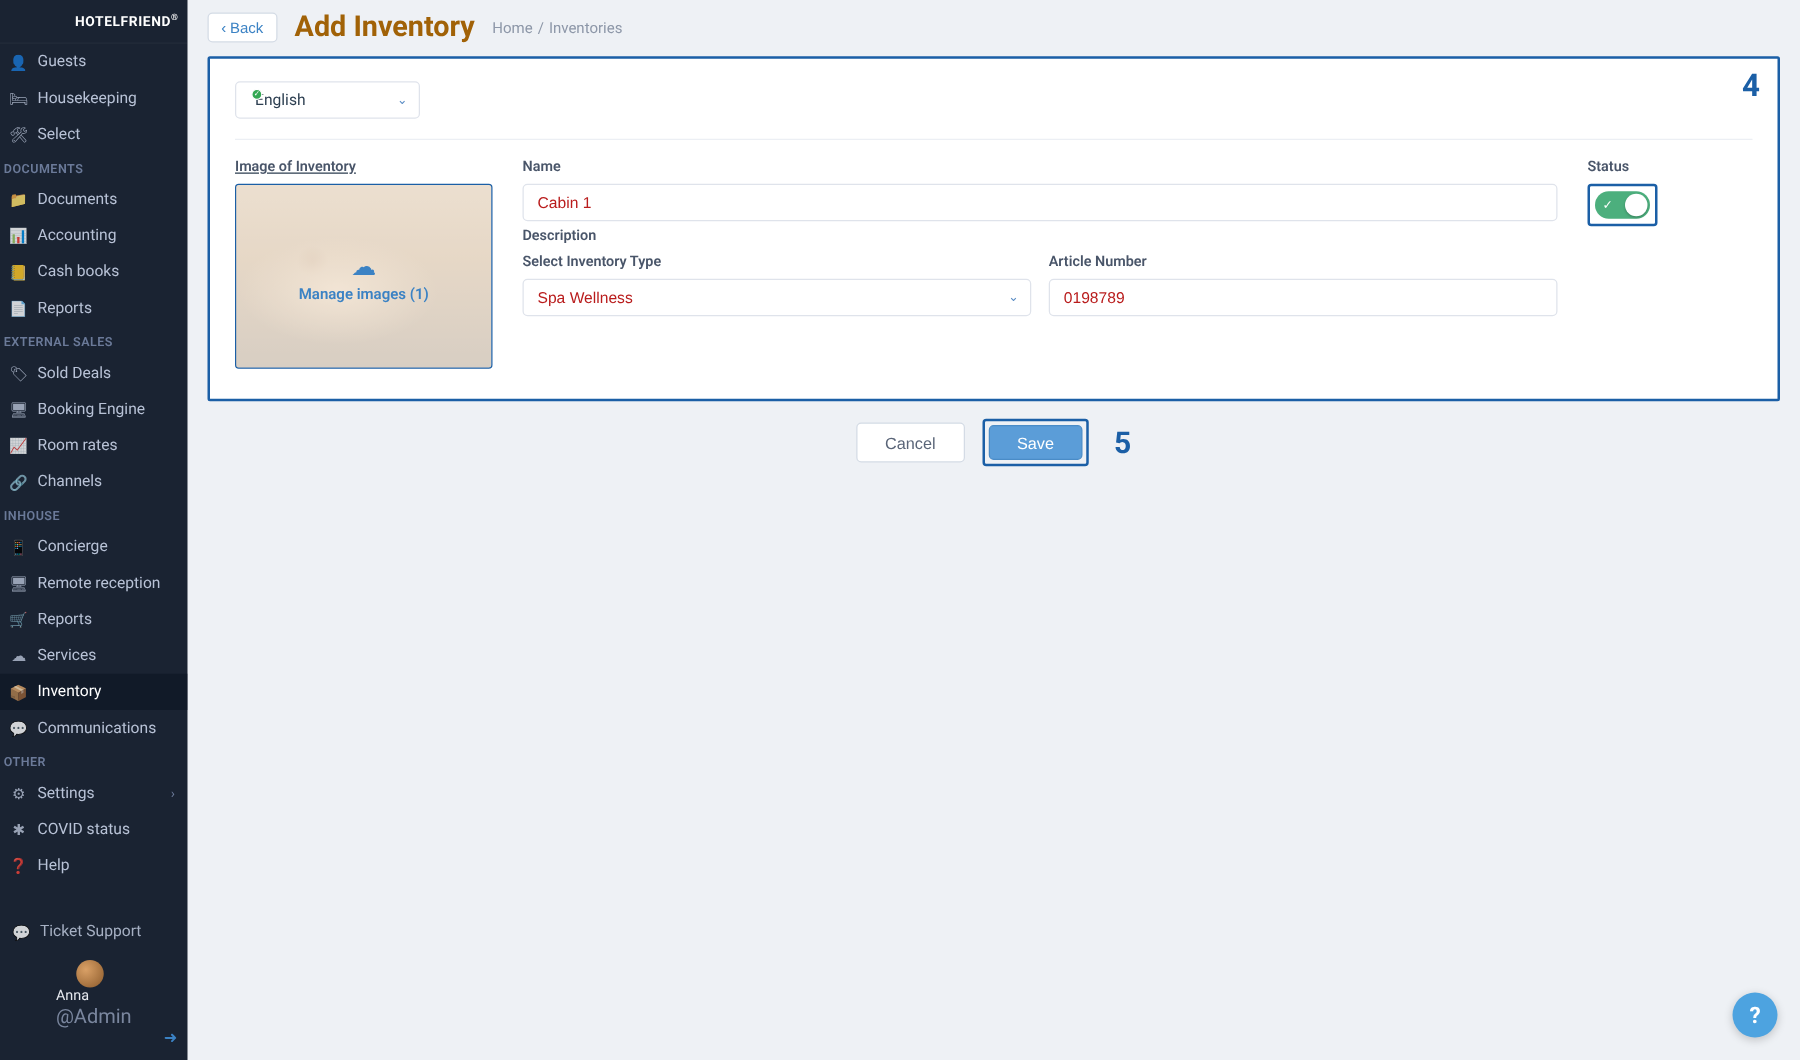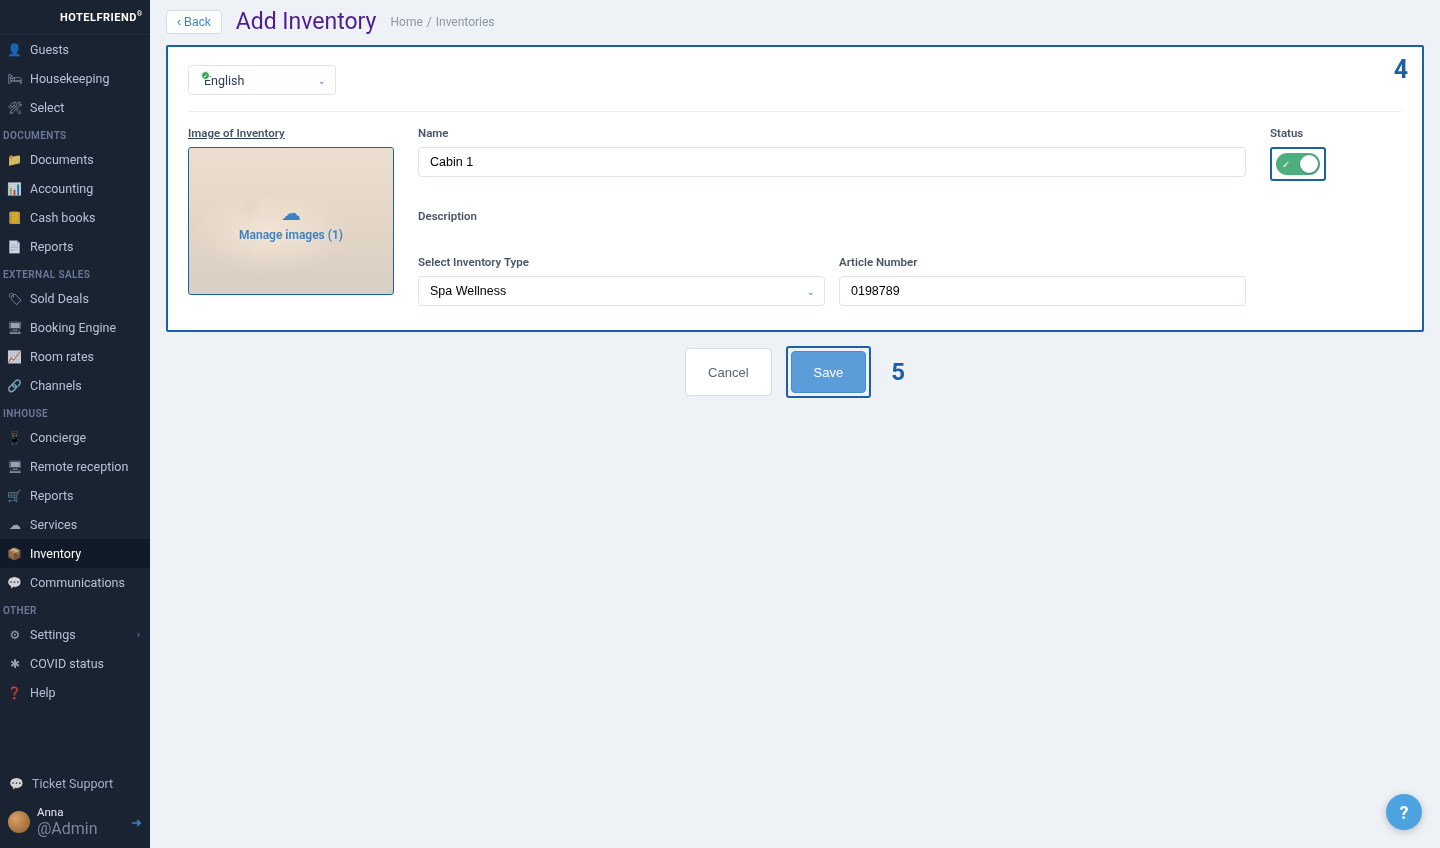--- a/index.html
+++ b/index.html
@@ -13,32 +13,32 @@
   .logo-text { color: #fff; font-weight: 700; font-size: 11px; letter-spacing: .5px; }
   .logo-text sup{font-size:7px;}
   .collapse-icon { margin-left: auto; color: #3b82c4; font-size: 13px; cursor: pointer; }
   .nav { flex: 1; overflow-y: auto; }
   .nav-section-label { padding: 8px 3px 4px; font-size: 10px; font-weight: 600; color: #6b7a99; letter-spacing: .4px; text-transform: uppercase; }
   .nav-item { display: flex; align-items: center; padding: 7px 10px 7px 8px; cursor: pointer; color: #b8c2d6; font-size: 12.5px; position:relative;}
   .nav-item.active { background: #111a28; color: #fff; }
   .nav-icon { width: 14px; height: 14px; margin-right: 8px; opacity: .8; display:inline-flex; align-items:center; justify-content:center; font-size:12px;}
   .nav-chevron { margin-left:auto; font-size:11px; color:#6b7a99;}
   .ticket-row { padding: 9px 10px; display:flex; align-items:center; cursor:pointer; font-size:12.5px;}
-  .user-row { display:flex; align-items:center; padding: 6px 8px 10px; }
+  .user-row { display:flex; align-items:center; padding: 6px 8px 10px; flex-direction: column; }
   .avatar-img { width: 22px; height: 22px; border-radius: 50%; background: radial-gradient(circle at 35% 35%, #d9a066, #8b5a2b); margin-right: 7px; }
   .user-meta { line-height: 1.15; }
   .user-name { color:#e6e9ef; font-size:11.5px; }
   .user-role { color:#7a869e; font-size:16px; }
   .logout-icon { margin-left:auto; color:#3b82c4; font-size:13px; cursor:pointer;}
   
   
   .main { position:absolute; left:150px; top:0; right:0; bottom:0; background:#eef1f5; }
   .header { display:flex; align-items:center; padding: 8px 16px 10px; gap:14px; }
   .back-btn { background:#fff; border:1px solid #d4dbe5; color:#3b82c4; font-size:12px; padding:4px 10px; border-radius:4px; cursor:pointer; display:flex; align-items:center; gap:3px;}
-  .page-title { font-size:23px; font-weight:400; color:#4c1d95; }
+  .page-title { font-size:23px; font-weight:700; color:#a16207; }
   .breadcrumb { font-size:12px; color:#8d97a8; display:flex; gap:4px; align-items:center;}
   .breadcrumb a{color:#8d97a8; text-decoration:none;}
   
   .card { margin: 0 16px; background:#fff; border:2.5px solid #1b5fa6; border-radius:2px; padding: 18px 20px 24px; position:relative;}
   .annot-4 { position:absolute; top:8px; right:14px; font-size:25px; font-weight:700; color:#1b5fa6;}
   
   .lang-select { width:148px; height:30px; border:1px solid #dfe3eb; border-radius:4px; display:flex; align-items:center; padding:0 9px; font-size:12.5px; cursor:pointer; background:#fff; position:relative;}
   .flag { width:14px; height:10px; background:linear-gradient(#00247d,#00247d); position:relative; margin-right:6px; border-radius:1px;}
   .flag::before{content:"";position:absolute;inset:0;background:linear-gradient(45deg,transparent 42%,#fff 42%,#fff 58%,transparent 58%),linear-gradient(-45deg,transparent 42%,#fff 42%,#fff 58%,transparent 58%),linear-gradient(#fff,#fff) center/100% 30% no-repeat,linear-gradient(#fff,#fff) center/30% 100% no-repeat;}
   .flag::after{content:"";position:absolute;inset:0;background:linear-gradient(#cf142b,#cf142b) center/100% 16% no-repeat,linear-gradient(#cf142b,#cf142b) center/16% 100% no-repeat;}
@@ -53,39 +53,39 @@
   .col-status { width:62px; margin-right:70px;}
   
   .fld-label { font-size:11.5px; font-weight:600; color:#495569; margin-bottom:7px; display:block;}
   
   .img-drop { width:206px; height:148px; border:1px solid #1b5fa6; border-radius:3px; overflow:hidden; position:relative; cursor:pointer; background:linear-gradient(180deg,#d4b896 0%,#c8a882 40%,#a8937a 100%);}
   .img-drop::before{content:"";position:absolute;inset:0;background:radial-gradient(ellipse 60% 45% at 40% 58%,rgba(230,200,165,.9),transparent 65%),radial-gradient(circle 18px at 30% 42%,rgba(180,140,100,.8),transparent 70%);}
   .img-drop .overlay{position:absolute;inset:0;background:rgba(255,255,255,0.55);display:flex;flex-direction:column;align-items:center;justify-content:center;}
   .upload-icon{color:#3b82c4;font-size:20px;margin-bottom:3px;}
   .manage-txt{font-size:12px;font-weight:600;color:#3b82c4;}
   
-  .txt-input { width:100%; height:30px; border:1px solid #dfe3eb; border-radius:4px; padding:0 11px; font-size:12.5px; color:#000000; background:#fff;}
+  .txt-input { width:100%; height:30px; border:1px solid #dfe3eb; border-radius:4px; padding:0 11px; font-size:12.5px; color:#b91c1c; background:#fff;}
   .txt-area { width:100%; height:85px; border:1px solid #dfe3eb; border-radius:4px; padding:8px 11px; font-size:12.5px; color:#2c3e50; resize:vertical; font-family:inherit;}
   
-  .field-block{margin-bottom:32px;}
+  .field-block{margin-bottom:4px;}
   .row2 { display:flex; gap:14px;}
   .row2 > div{flex:1;}
   .select-ctrl{position:relative;}
   .select-ctrl .sel-chevron{position:absolute;right:10px;top:50%;transform:translateY(-50%);pointer-events:none;}
   
   .toggle-wrap{border:2.5px solid #1b5fa6;border-radius:3px;padding:4px;display:inline-block;}
   .toggle { width:44px; height:22px; background:#4caf7d; border-radius:11px; position:relative; cursor:pointer;}
   .toggle .knob{position:absolute;right:2px;top:2px;width:18px;height:18px;background:#fff;border-radius:50%;box-shadow:0 1px 2px rgba(0,0,0,.25);}
   .toggle .check{position:absolute;left:6px;top:50%;transform:translateY(-50%);color:#fff;font-size:10px;}
   
   .actions { display:flex; justify-content:center; gap:14px; margin-top:14px; align-items:center;}
-  .btn { height:48px; padding:0 22px; border-radius:4px; font-size:13px; cursor:pointer; display:flex; align-items:center;}
+  .btn { height:32px; padding:0 22px; border-radius:4px; font-size:13px; cursor:pointer; display:flex; align-items:center;}
   .btn-cancel { background:#fff; border:1px solid #d4dbe5; color:#5a6578;}
   .btn-save-wrap{border:2.5px solid #1b5fa6;border-radius:3px;padding:3px;}
-  .btn-save { background:#5b9dd8; border:1px solid #4a8cc7; color:#fff; height:42px;}
+  .btn-save { background:#5b9dd8; border:1px solid #4a8cc7; color:#fff; height:28px;}
   .annot-5{font-size:24px;font-weight:700;color:#1b5fa6;margin-left:6px;}
   
   .help-fab { position:fixed; right:18px; bottom:18px; width:36px; height:36px; border-radius:50%; background:#4da3e0; color:#fff; display:flex; align-items:center; justify-content:center; font-size:18px; font-weight:700; cursor:pointer; box-shadow:0 2px 8px rgba(0,0,0,.2);}
 </style>
 </head>
 <body>
 
 <div class="sidebar">
   <div class="sidebar-top">
     <div class="logo-box"></div>

